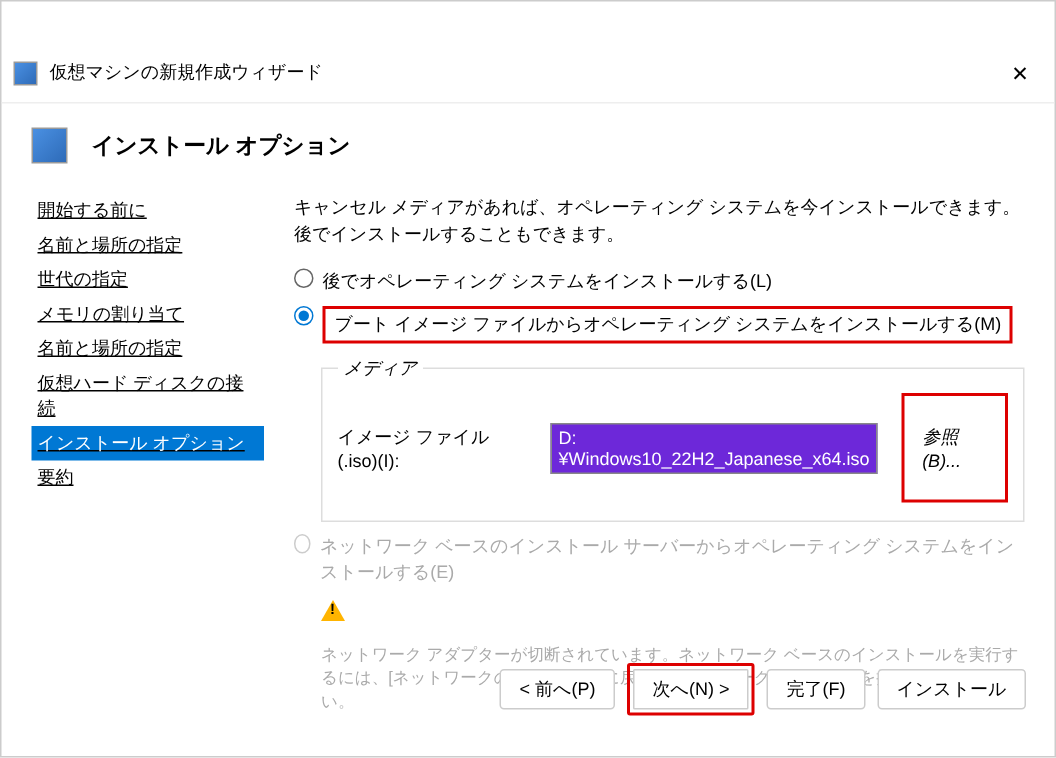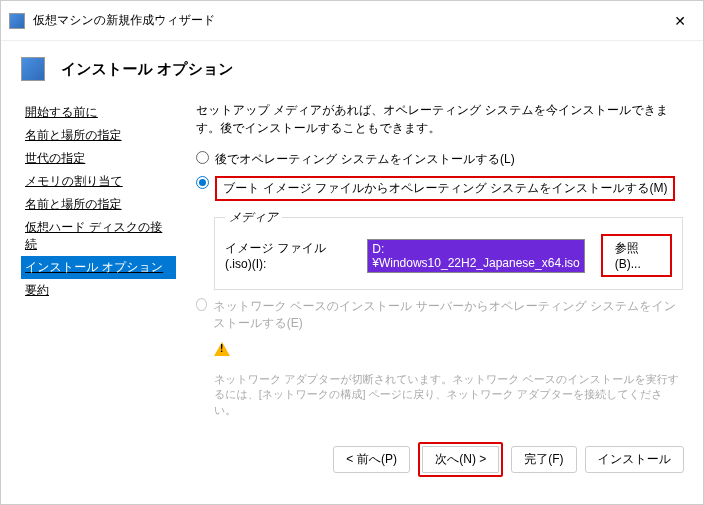--- a/index.html
+++ b/index.html
@@ -1,17 +1,17 @@
 <!DOCTYPE html>
 <html><head>
   <meta charset="utf-8">
   <style>
     * { box-sizing: border-box; margin: 0; padding: 0; }
     body { font-family: "Yu Gothic UI", "Meiryo", sans-serif; font-size: 12px; background: #fff; width: 704px; height: 505px; overflow: hidden; border: 1px solid #ccc; }
-    .titlebar { height: 40px; display: flex; align-items: center; padding: 0 8px; border-bottom: 1px solid #eee; }
+    .titlebar { height: 40px; display: flex; align-items: center; padding: 0 8px; border-bottom: 1px solid #eee; margin-top: 28px; }
     .titlebar-icon { width: 16px; height: 16px; background: linear-gradient(135deg, #4a90e2, #2e6bb8); margin-right: 8px; border: 1px solid #999; }
     .titlebar-text { flex: 1; font-size: 12px; }
     .close-btn { width: 30px; height: 30px; display: flex; align-items: center; justify-content: center; cursor: pointer; font-size: 14px; }
     .header { padding: 16px 20px 20px 20px; display: flex; align-items: center; gap: 16px; }
     .header-icon { width: 24px; height: 24px; background: linear-gradient(135deg, #4a90e2, #2e6bb8); border: 1px solid #999; }
     .header h1 { font-size: 15px; font-weight: bold; }
     .body { display: flex; padding: 0 20px; height: 380px; }
     .sidebar { width: 155px; font-size: 12px; text-decoration: underline; }
     .sidebar-item { padding: 3px 4px; cursor: pointer; }
     .sidebar-item.selected { background: #0078d4; color: #fff; }
@@ -21,21 +21,21 @@
     .radio { width: 13px; height: 13px; border-radius: 50%; border: 1px solid #666; margin-right: 6px; background: #fff; position: relative; }
     .radio.checked { border-color: #0078d4; }
     .radio.checked::after { content: ""; position: absolute; width: 7px; height: 7px; background: #0078d4; border-radius: 50%; top: 2px; left: 2px; }
     .radio.disabled { border-color: #ccc; }
     .radio-label-hl { border: 2px solid #d00; padding: 2px 6px; display: inline-block; }
     .radio-label-dis { color: #aaa; }
     fieldset { border: 1px solid #ddd; padding: 8px 10px 12px 10px; margin: 4px 0 8px 18px; }
     legend { font-size: 12px; padding: 0 4px; font-style: italic; }
     .field-row { display: flex; align-items: center; gap: 16px; }
     .iso-input { flex: 1; background: #6d28d9; color: #fff; padding: 2px 4px; border: 1px solid #888; font-size: 12px; }
-    .browse-btn { border: 2px solid #d00; padding: 4px 12px; background: #fff; cursor: pointer; font-size: 12px; }
+    .browse-btn { border: 2px solid #d00; padding: 19px 12px; background: #fff; cursor: pointer; font-size: 12px; font-style: italic; }
     .warn-row { display: flex; gap: 16px; margin: 4px 0 0 18px; flex-direction: column; }
     .warn-icon { width: 0; height: 0; border-left: 8px solid transparent; border-right: 8px solid transparent; border-bottom: 14px solid #ffb400; position: relative; margin-top: 2px; }
     .warn-icon::after { content: "!"; position: absolute; left: -2px; top: 1px; font-size: 10px; font-weight: bold; color: #000; }
     .warn-text { color: #aaa; font-size: 11px; line-height: 1.4; flex: 1; }
     .footer { position: absolute; bottom: 28px; right: 20px; display: flex; gap: 8px; align-items: center; }
     .btn { border: 1px solid #ccc; border-radius: 3px; padding: 4px 12px; background: #fff; cursor: pointer; font-size: 12px; }
     .btn-hl { border: 2px solid #d00; padding: 2px 2px; border-radius: 2px; display: inline-block; }
     .btn-hl .btn { border-radius: 1px; }
   </style>
 </head>
@@ -58,21 +58,21 @@
     <div class="sidebar-item">名前と場所の指定</div>
     <div class="sidebar-item">世代の指定</div>
     <div class="sidebar-item">メモリの割り当て</div>
     <div class="sidebar-item">名前と場所の指定</div>
     <div class="sidebar-item">仮想ハード ディスクの接続</div>
     <div class="sidebar-item selected">インストール オプション</div>
     <div class="sidebar-item">要約</div>
   </div>
 
   <div class="content">
-    <p class="desc">セットアップ メディアがあれば、オペレーティング システムを今インストールできます。後でインストールすることもできます。</p>
+    <p class="desc">キャンセル メディアがあれば、オペレーティング システムを今インストールできます。後でインストールすることもできます。</p>
 
     <div class="radio-row">
       <span class="radio"></span>
       <span>後でオペレーティング システムをインストールする(L)</span>
     </div>
 
     <div class="radio-row">
       <span class="radio checked"></span>
       <span class="radio-label-hl">ブート イメージ ファイルからオペレーティング システムをインストールする(M)</span>
     </div>

